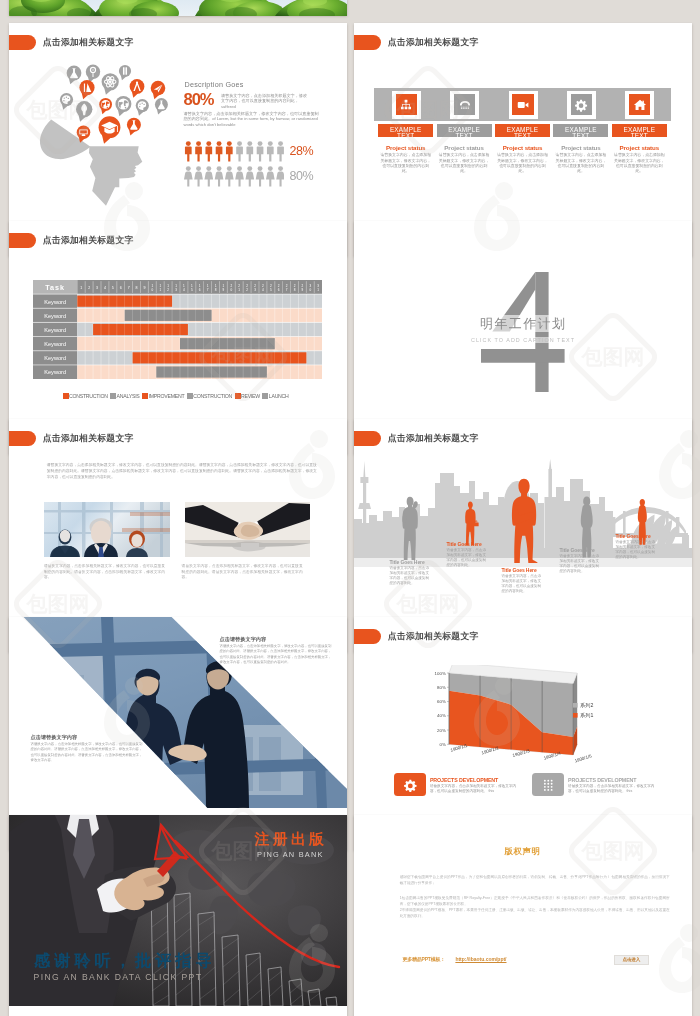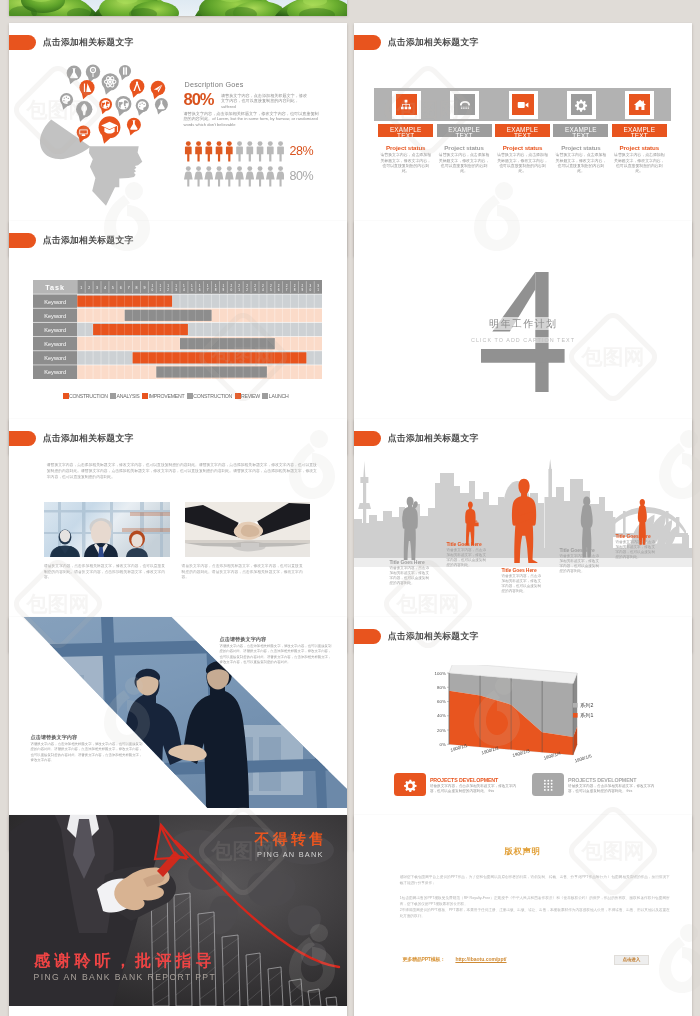--- a/index.html
+++ b/index.html
@@ -862,21 +862,21 @@
 
   <div class="slide" style="left:353.5px;top:221px;">
     <svg width="84" height="120" viewBox="0 0 84 120" style="position:absolute;left:127.2px;top:51.3px;">
 
       <g fill="#919191">
         <path d="M54.3,0 L67.6,0 L67.6,120 L54.3,120 Z"></path>
         <path d="M54.3,0 L54.3,17.5 L28.8,59.5 L11.3,59.5 Z"></path>
         <path d="M0,77.1 L83.6,77.1 L83.6,90.7 L0,90.7 Z"></path>
       </g>
     </svg>
-    <div style="position:absolute;left:0;top:96.5px;width:338px;text-align:center;font-size:10px;line-height:12px;color:#8a8a8a;letter-spacing:1.4px;text-indent:1.4px;"><span style="background:rgba(255,255,255,.6);padding:1px 0;">明年工作计划</span></div>
+    <div style="position:absolute;left:0;top:96.5px;width:338px;text-align:center;font-size:13px;line-height:12px;color:#8a8a8a;letter-spacing:1.4px;text-indent:1.4px;"><span style="background:rgba(255,255,255,.6);padding:1px 0;">明年工作计划</span></div>
     <div style="position:absolute;left:0;top:115.5px;width:338px;text-align:center;font-size:5.4px;line-height:6px;color:#bdbdbd;letter-spacing:1.05px;text-indent:1.05px;"><span style="background:rgba(255,255,255,.55);">CLICK TO ADD CAPTION TEXT</span></div>
   </div>
 
   <div class="slide" style="left:8.5px;top:419px;">
     <div class="tbar"></div>
     <div class="ttext">点击添加相关标题文字</div>
     <div style="position:absolute;left:38.3px;top:42.5px;width:270px;font-size:3.8px;line-height:6.1px;color:#9d9d9d;text-align:justify;">请替换文字内容，点击添加相关标题文字，修改文字内容，也可以直接复制您的内容到此。请替换文字内容，点击添加相关标题文字，修改文字内容，也可以直接复制您的内容到此。请替换文字内容，点击添加相关标题文字，修改文字内容，也可以直接复制您的内容到此。请替换文字内容，点击添加相关标题文字，修改文字内容，也可以直接复制您的内容到此。</div>
 
     <div style="position:absolute;left:35.9px;top:82.6px;width:125.6px;height:55.4px;overflow:hidden;">
       <svg width="126" height="56" viewBox="0 0 126 56">
@@ -1333,24 +1333,24 @@
                  C138,89 134,94 128,95 C120,96 112,92 108,86 C102,78 106,68 118,62 Z" fill="#d8b392"></path>
         <path d="M134,64 C142,60 150,58 154,60 C157,62 156,66 150,68 L138,72 Z" fill="#c9a283"></path>
       </g>
 
       <path d="M148,56 L166,36 L172,42 L154,62 Z" fill="#cf2a1c"></path>
 
       <path d="M330,152 C300,148 262,120 228,88 C202,62 182,40 166,26" stroke="#d6271c" stroke-width="2.4" fill="none" stroke-linecap="round"></path>
       <path d="M152,10 L178,42 L146,44 Z" fill="none" stroke="#d6271c" stroke-width="2.2"></path>
       <path d="M152,12 L166,40 L178,44" stroke="#d6271c" stroke-width="2" fill="none"></path>
     </svg>
-      <div style="position:absolute;left:246px;top:16px;font-size:14.8px;line-height:16px;font-weight:bold;color:#e8551f;letter-spacing:3.4px;">不得转售</div>
+      <div style="position:absolute;left:246px;top:16px;font-size:14.8px;line-height:16px;font-weight:bold;color:#e8551f;letter-spacing:3.4px;">注册出版</div>
     <div style="position:absolute;left:248.5px;top:36.2px;font-size:7.4px;line-height:8px;color:#d5d5d5;letter-spacing:1.2px;">PING AN BANK</div>
-    <div style="position:absolute;left:25.5px;top:136.7px;font-size:16.2px;line-height:17px;font-weight:bold;color:#ef4444;letter-spacing:4px;">感谢聆听，批评指导</div>
-    <div style="position:absolute;left:25px;top:158.2px;font-size:8.6px;line-height:9px;color:#a9a29b;letter-spacing:1.4px;">PING AN BANK BANK REPORT PPT</div>
+    <div style="position:absolute;left:25.5px;top:136.7px;font-size:16.2px;line-height:17px;font-weight:bold;color:#0c4a6e;letter-spacing:4px;">感谢聆听，批评指导</div>
+    <div style="position:absolute;left:25px;top:158.2px;font-size:8.6px;line-height:9px;color:#a9a29b;letter-spacing:1.4px;">PING AN BANK DATA CLICK PPT</div>
   </div>
 
   <div class="slide" style="left:353.5px;top:815px;">
     <div style="position:absolute;left:0;top:31px;width:338px;text-align:center;font-size:8.4px;font-weight:bold;color:#e2a13a;letter-spacing:.6px;">版权声明</div>
     <div id="copyright-body" style="position:absolute;left:46.2px;top:59px;width:270px;">
         <div style="font-size: 3.6px; line-height: 6px; color: rgb(176, 176, 176); margin-bottom: 8.5px; text-align: justify;">感谢您下载包图网平台上提供的PPT作品，为了您和包图网以及原创作者的利益，请勿复制、转载、出售、分享此PPT作品等行为！ 包图网相关店铺的作品，按照情况下载才能进行分享操作；</div>
         <div style="font-size: 3.6px; line-height: 6px; color: rgb(176, 176, 176); margin-bottom: 0.5px; text-align: justify;">1包含图网出售的PPT模板受免费规范（RF  Royalty-Free）正规授予《中华人民共和国著作权法》和《世界版权公约》的保护，作品的所有权、版权和著作权归包图网所有，您下载的仅是PPT模板素材的使用权。</div>
         <div style="font-size: 3.6px; line-height: 6px; color: rgb(176, 176, 176); margin-bottom: 0.5px; text-align: justify;">2不得将图网提供的PPT模板、PPT素材，本素用于任何注册、注册出版、出版、转让、出售，本模板素材作为内容授权他人使用，不得转售、出售、用以其他以及着重在此方面的权利。</div>
       </div>
     <div style="position:absolute;left:48.9px;top:140.8px;font-size:5px;font-weight:bold;color:#d8953a;letter-spacing:-.2px;">更多精品PPT模板：</div>

